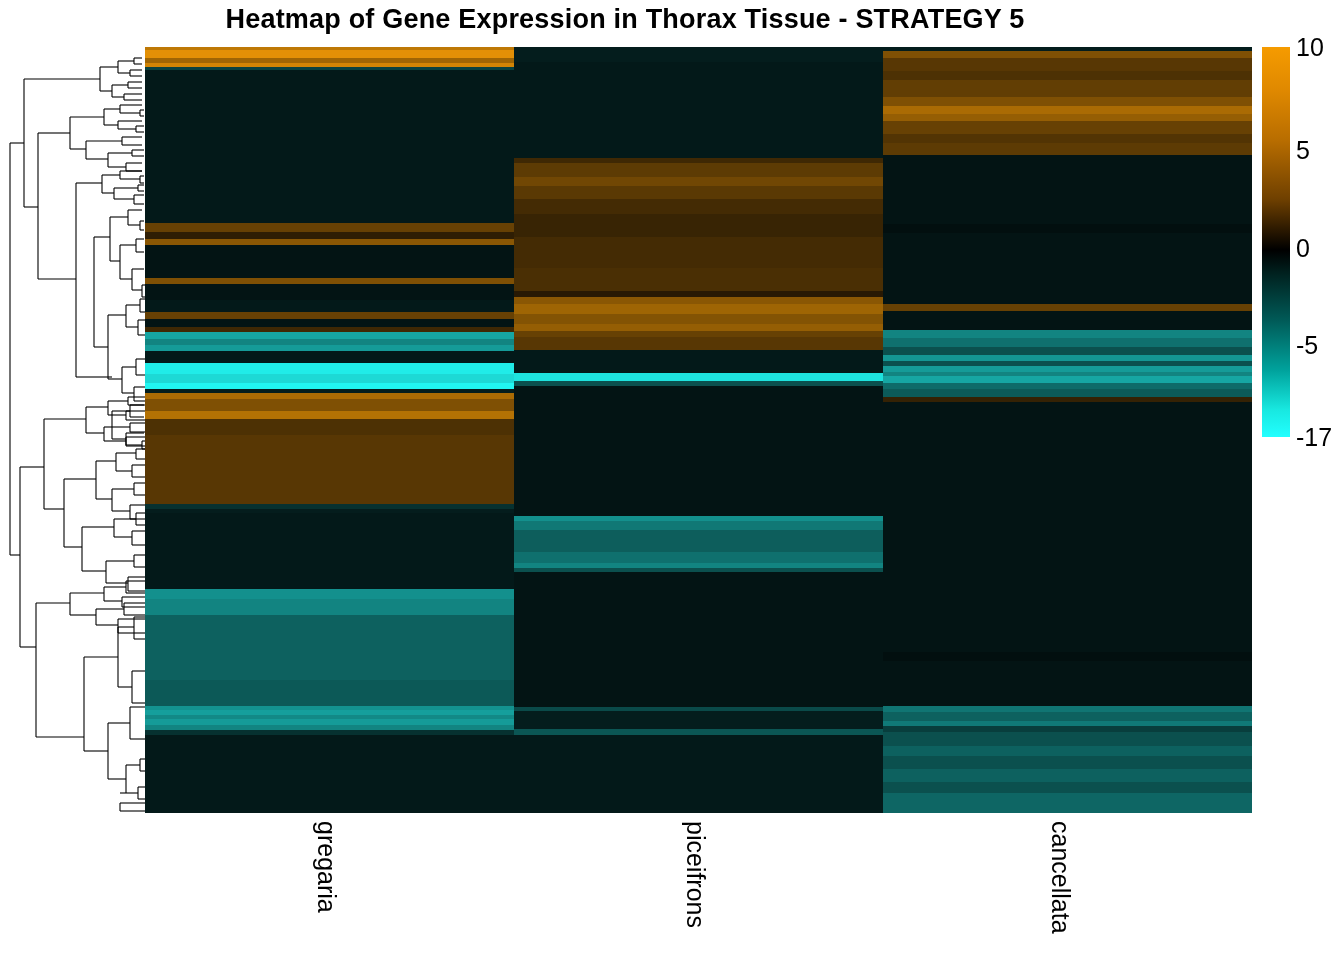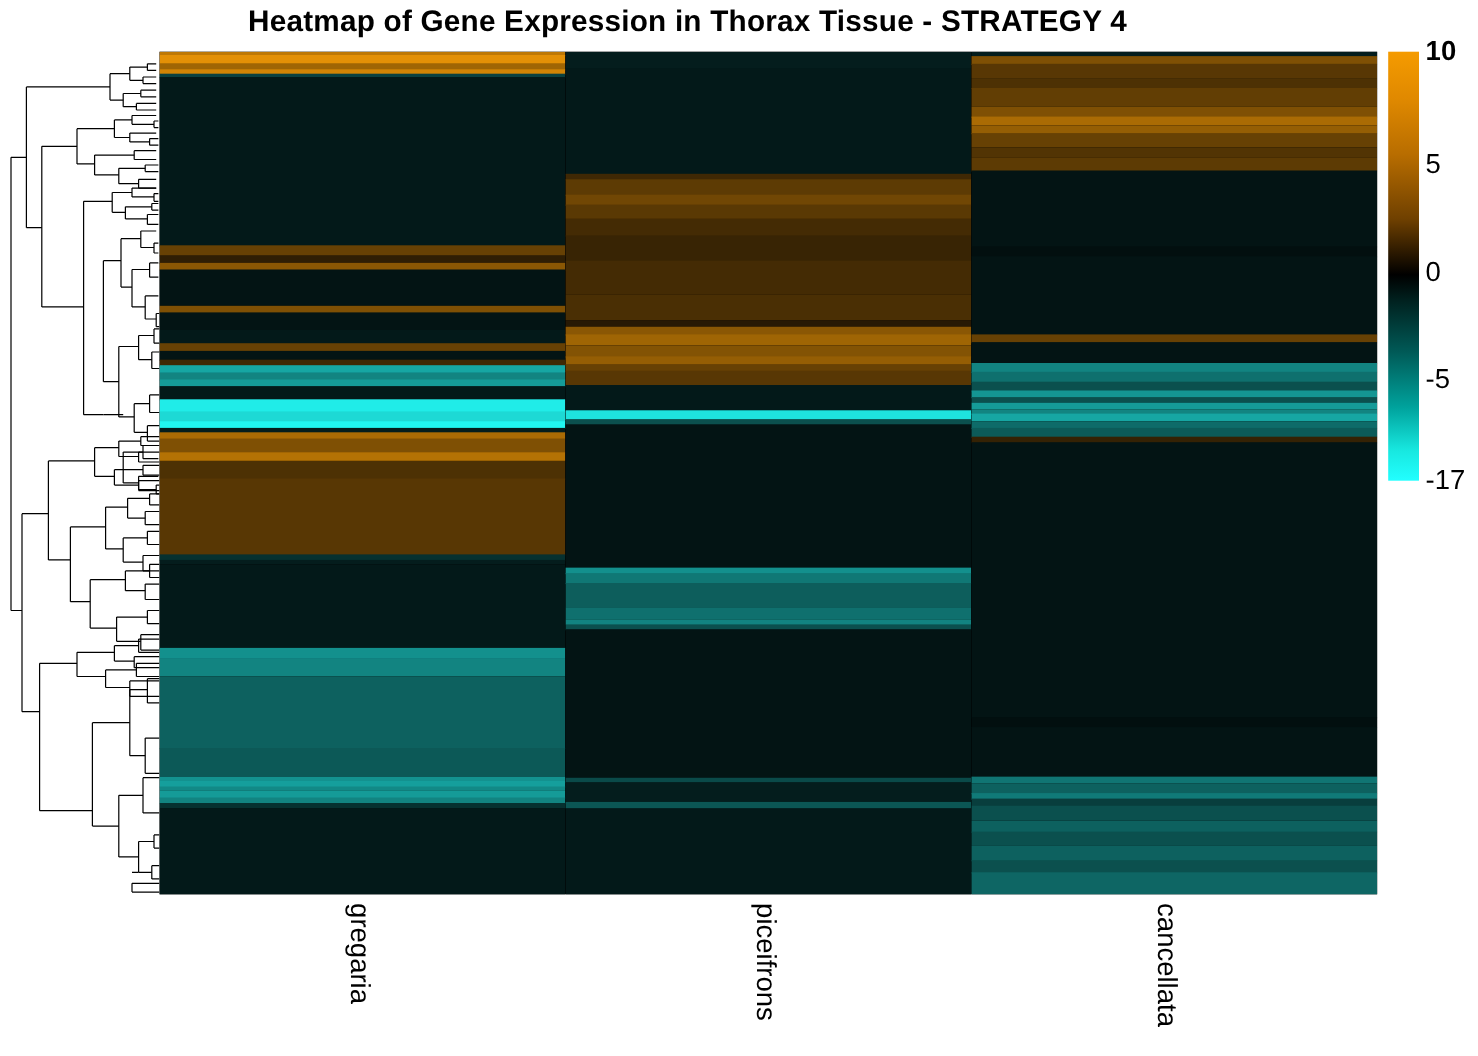--- a/index.html
+++ b/index.html
@@ -75,21 +75,21 @@
   .cb-tick{
     position:absolute; left:34px;
     font-size:25px; color:#000000;
     transform:translateY(-50%);
     white-space:nowrap;
   }
 </style>
 </head>
 <body>
 
-<div id="title">Heatmap of Gene Expression in Thorax Tissue - STRATEGY 4</div>
+<div id="title">Heatmap of Gene Expression in Thorax Tissue - STRATEGY 5</div>
 
 <div id="dendro">
   <svg viewBox="0 0 137 766" preserveAspectRatio="none">
     <g fill="none" stroke="#000000" stroke-width="1.1" vector-effect="non-scaling-stroke">
 
       <path d="M2,96 L2,508"></path>
       <path d="M2,96 L16,96"></path>
       <path d="M2,508 L12,508"></path>
 
       <path d="M16,32 L16,160"></path>
@@ -507,18 +507,18 @@
 </div>
 
 <div id="xlabels">
   <div class="xlab" style="left:196px;">gregaria</div>
   <div class="xlab" style="left:565px;">piceifrons</div>
   <div class="xlab" style="left:930px;">cancellata</div>
 </div>
 
 <div id="colorbar">
   <div id="cbar-gradient"></div>
-  <div class="cb-tick" style="top:0%;font-weight:bold;">10</div>
+  <div class="cb-tick" style="top:0%;">10</div>
   <div class="cb-tick" style="top:26.5%;">5</div>
   <div class="cb-tick" style="top:51.5%;">0</div>
   <div class="cb-tick" style="top:76.5%;">-5</div>
   <div class="cb-tick" style="top:100%;">-17</div>
 </div>
 
 </body></html>

